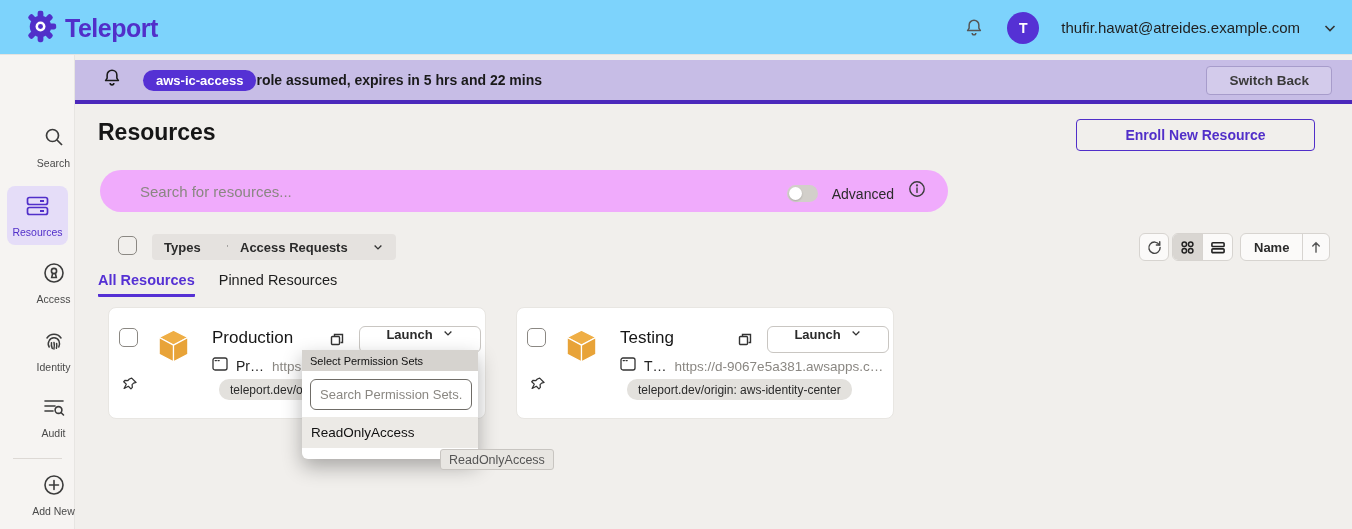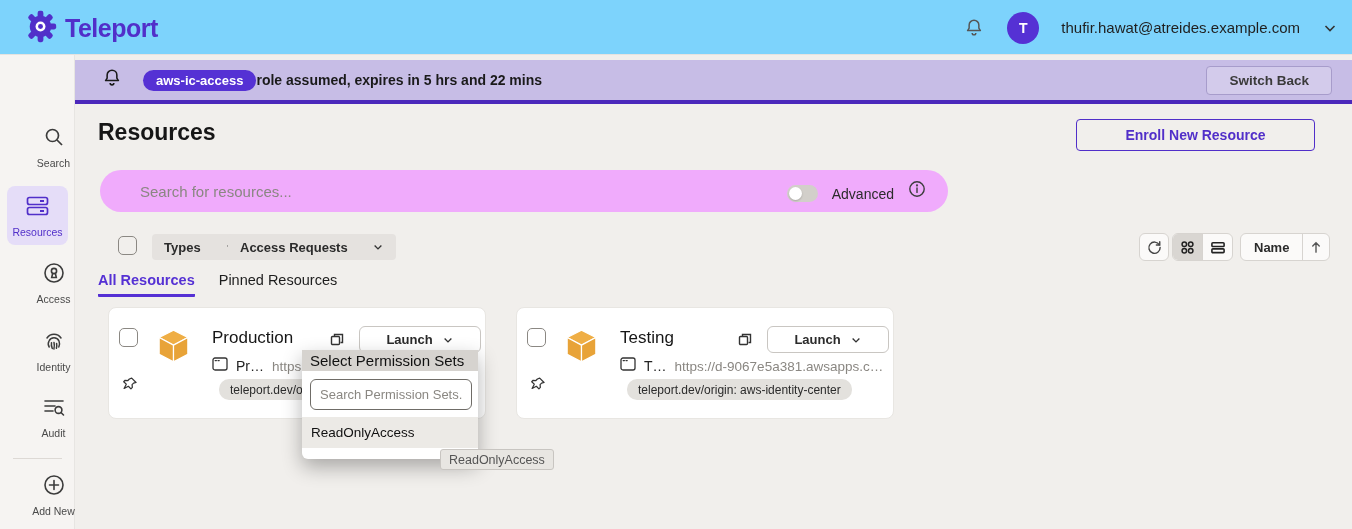--- a/index.html
+++ b/index.html
@@ -66,29 +66,29 @@
   .tab.inactive { color:#1d1d1d; }
 
   
   .card { position:absolute; top:307px; width:378px; height:112px; background:#fff; border:1px solid #e8e6e2; border-radius:8px; }
   .card1 { left:108px; } .card2 { left:516px; }
   .card .checkbox { position:absolute; left:10px; top:20px; }
   .card-pin { position:absolute; left:13px; top:68px; cursor:pointer; }
   .card-cube { position:absolute; left:44px; top:17px; }
   .card-title { position:absolute; left:103px; top:20px; font-size:17px; color:#161616; }
   .card-copy { position:absolute; left:220px; top:24px; cursor:pointer; }
-  .launch-btn { position:absolute; left:250px; top:18px; width:122px; height:27px; background:#fff; border:1px solid #c9c6c2; border-radius:6px; font-weight:bold; font-size:13px; color:#2b2b2b; display:flex; align-items:center; justify-content:center; gap:9px; cursor:pointer; font-family:inherit; }
+  .launch-btn { position:absolute; left:250px; top:18px; width:122px; height:27px; background:#fff; border:1px solid #c9c6c2; border-radius:6px; font-weight:bold; font-size:13px; color:#2b2b2b; display:flex; align-items:flex-start; justify-content:center; gap:9px; cursor:pointer; font-family:inherit; }
   .card-row2 { position:absolute; left:103px; top:49px; display:flex; align-items:center; gap:8px; white-space:nowrap; overflow:hidden; width:268px; }
   .card-appname { font-size:14px; color:#222; }
   .card-url { font-size:13.5px; color:#8a8782; overflow:hidden; text-overflow:ellipsis; }
   .card-tag { position:absolute; left:110px; top:71px; height:21px; background:#e3e1dd; border-radius:10px; font-size:12px; color:#2b2b2b; display:flex; align-items:center; padding:0 11px; white-space:nowrap; }
 
   
   .perm-dd { position:absolute; left:302px; top:350px; width:176px; background:#fff; border-radius:0 0 6px 6px; box-shadow:0 8px 20px rgba(0,0,0,.3); z-index:10; }
-  .perm-head { height:21px; background:#d6d3cf; font-size:15px; color:#111; display:flex; align-items:center; padding-left:8px; }
+  .perm-head { height:21px; background:#d6d3cf; font-size:11px; color:#111; display:flex; align-items:center; padding-left:8px; }
   .perm-search-wrap { padding:8px 6px 7px 8px; }
   .perm-search { width:100%; height:31px; border:1px solid #6f6c67; border-radius:6px; font-size:13px; color:#333; padding:0 9px; outline:none; font-family:inherit; }
   .perm-search::placeholder { color:#8a8782; }
   .perm-opt { height:31px; display:flex; align-items:center; padding-left:9px; font-size:13.5px; color:#111; cursor:pointer; }
   .perm-opt.hover { background:#eceae6; }
   .perm-dd-footer { height:11px; }
 
   .tooltip { position:absolute; left:440px; top:449px; height:21px; background:#e8e6e2; border:1px solid #c8c5c1; border-radius:3px; font-size:12.5px; color:#555; display:flex; align-items:center; padding:0 8px; z-index:11; }
 </style>
 </head>

